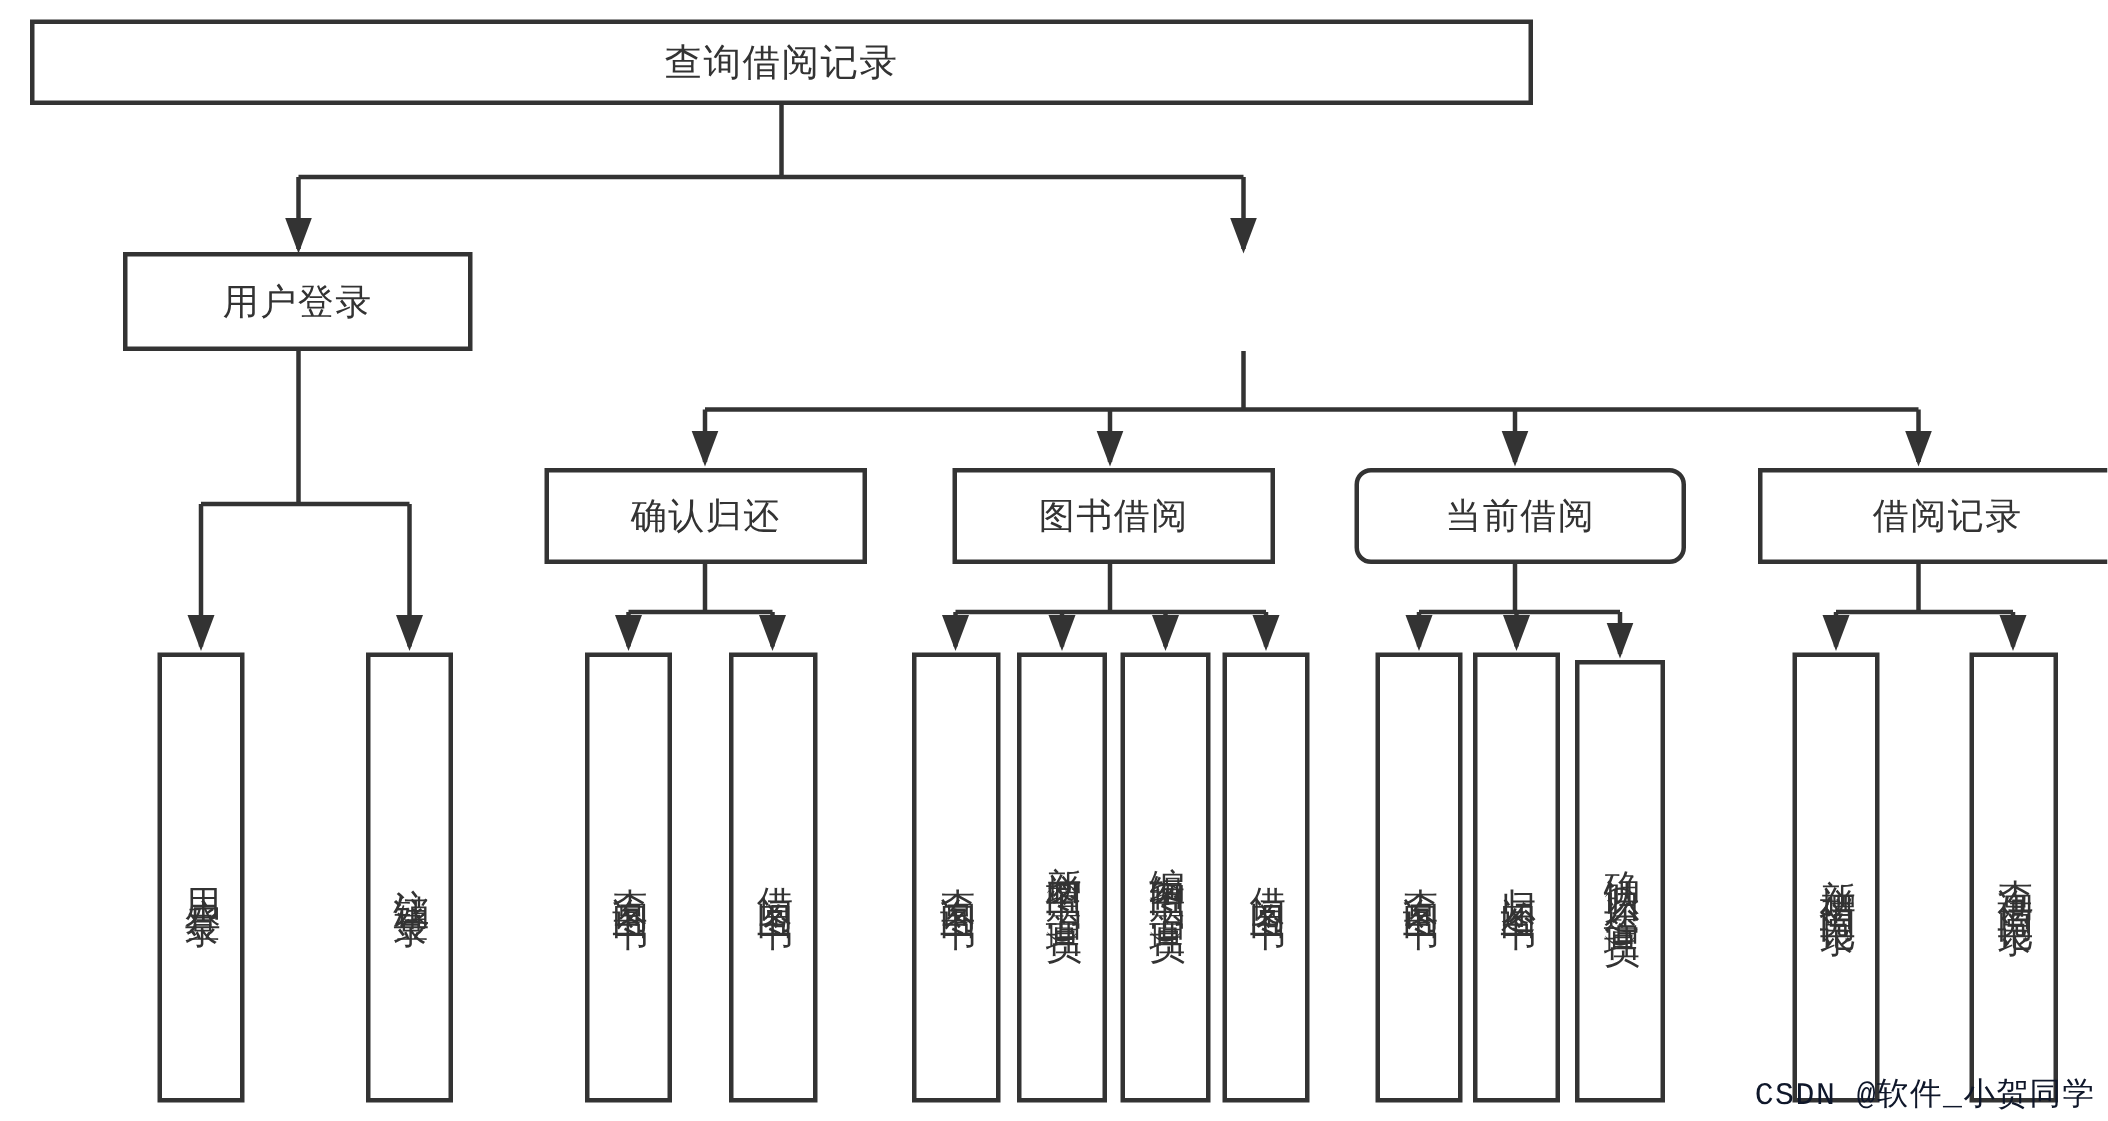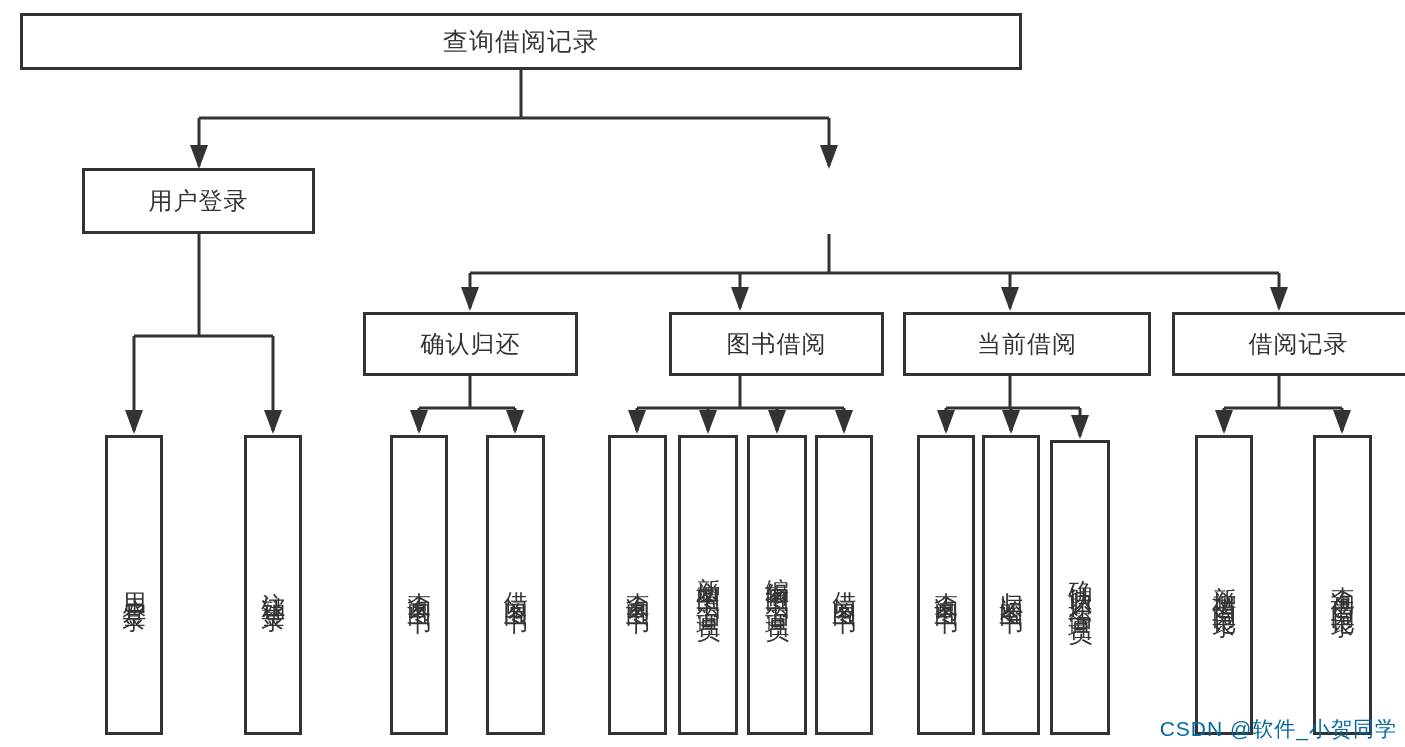--- a/index.html
+++ b/index.html
@@ -46,23 +46,24 @@
     letter-spacing: 6px;
     line-height: 1.1;
     color: #333333;
     white-space: nowrap;
   }
   .watermark {
     position: absolute;
     right: 8px;
     bottom: 4px;
     font-size: 21px;
-    color: #0369a1;
+    color: #0f172a;
     letter-spacing: 1px;
     pointer-events: none;
+    font-family: Liberation Mono, monospace;
   }
 </style>
 </head>
 <body>
 
 <div class="canvas">
 
   <svg class="connectors" viewBox="0 0 1405 747" xmlns="http://www.w3.org/2000/svg">
     <defs>
       <marker id="arrow" markerUnits="userSpaceOnUse" markerWidth="26" markerHeight="20" refX="21" refY="9" orient="auto">
@@ -115,24 +116,24 @@
     <span>查询借阅记录</span>
   </div>
 
   <div class="node h-node" style="left:82px;top:168px;width:233px;height:66px;">
     <span>用户登录</span>
   </div>
 
   <div class="node h-node" style="left:363px;top:312px;width:215px;height:64px;">
     <span>确认归还</span>
   </div>
-  <div class="node h-node" style="left:669px;top:312px;width:215px;height:64px;">
+  <div class="node h-node" style="left:635px;top:312px;width:215px;height:64px;">
     <span>图书借阅</span>
   </div>
-  <div class="node h-node" style="left:903px;top:312px;width:248px;height:64px;">
+  <div class="node h-node" style="left:903px;top:312px;width:221px;height:64px;border-radius:11px;">
     <span>当前借阅</span>
   </div>
   <div class="node h-node" style="left:1172px;top:312px;width:241px;height:64px;padding-left:12px;">
     <span>借阅记录</span>
   </div>
 
   <div class="node v-node" style="left:105px;top:435px;width:58px;height:300px;">
     <span class="v-text">用户登录</span>
   </div>
   <div class="node v-node" style="left:244px;top:435px;width:58px;height:300px;">

